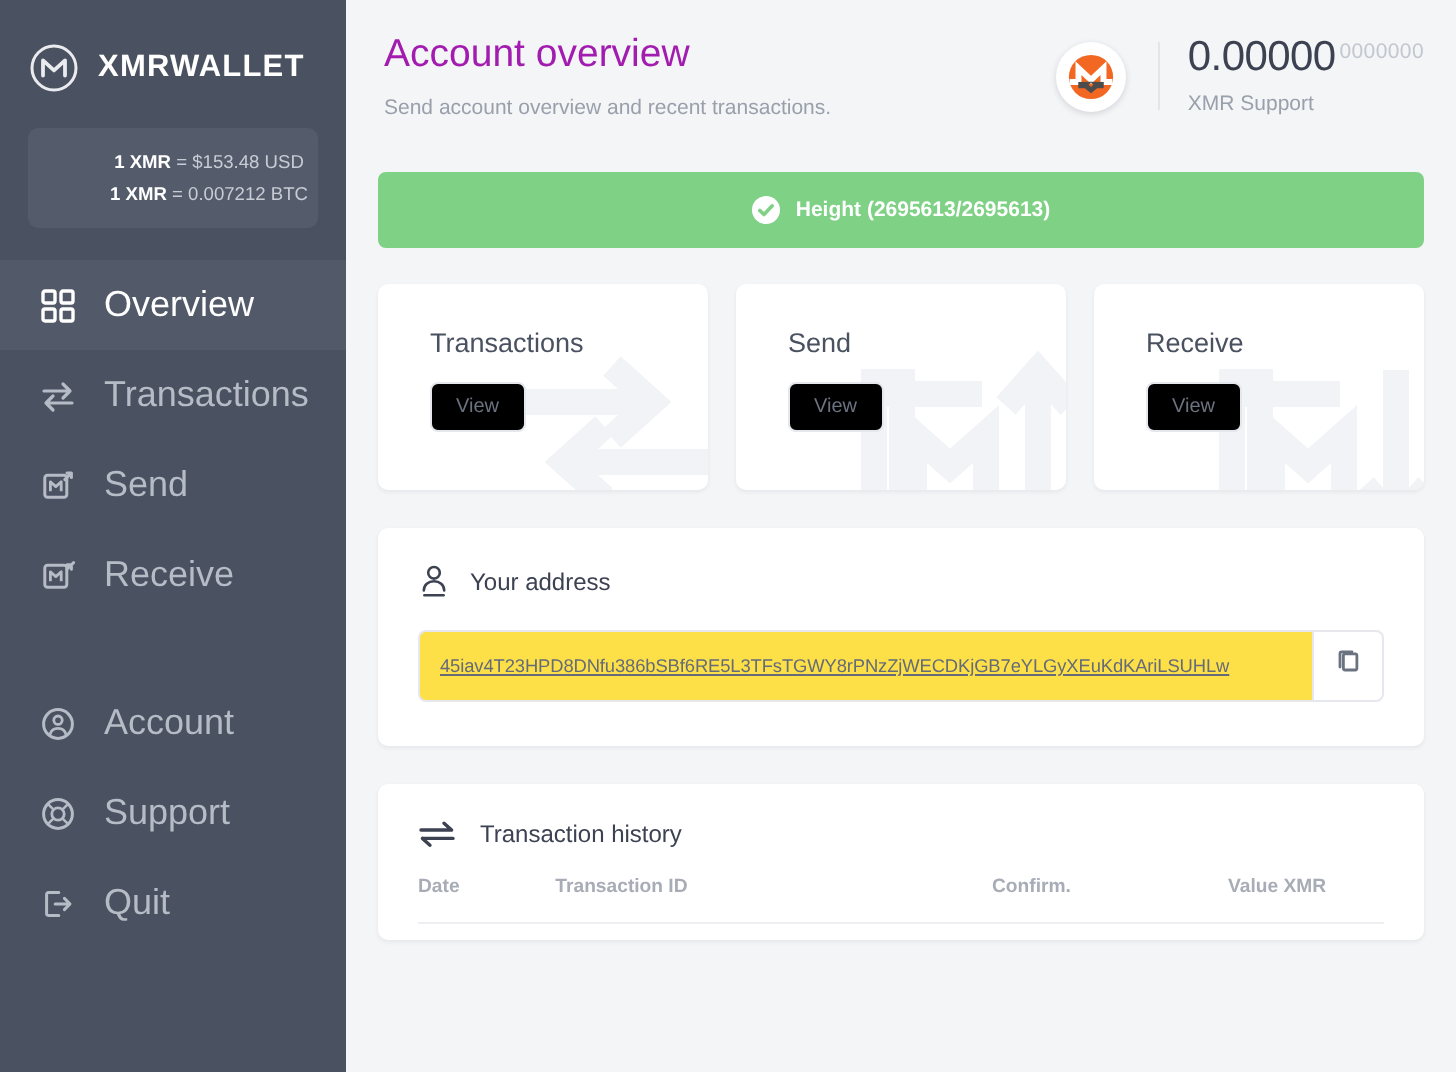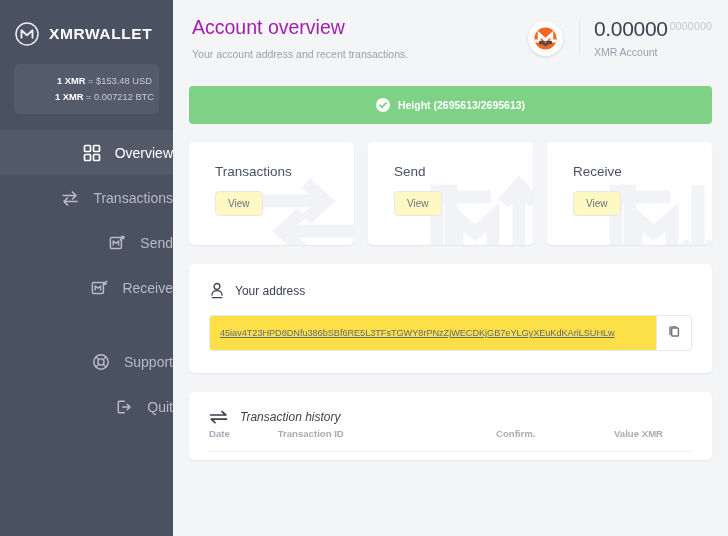--- a/index.html
+++ b/index.html
@@ -44,24 +44,24 @@
     line-height: 16px;
     white-space: nowrap;
   }
   .rate-line b { color: #ffffff; font-weight: bold; margin-left: 36px; }
 
   .nav { margin-top: 16px; }
   .nav-item {
     display: flex; align-items: center;
     gap: 14px;
     height: 45px;
+    padding-left: 20px;
     color: #b6bcc6;
-    font-size: 14px;
+    font-size: 18px;
     cursor: pointer;
-    justify-content: flex-end;
   }
   .nav-item.active {
     background: #525a69;
     color: #ffffff;
   }
   .nav-item .ico { width: 18px; height: 18px; flex: 0 0 18px; display: block; }
   .nav-gap { height: 29px; }
 
   
   .main {
@@ -141,21 +141,21 @@
   .card-title {
     position: relative;
     font-size: 13.5px;
     color: #4a5160;
     padding: 22px 0 0 26px;
   }
   .view-btn {
     position: relative;
     margin: 12px 0 0 26px;
     display: inline-block;
-    background: #fef9c3;
+    background: #000000;
     border: 1px solid #e4e7ec;
     border-radius: 4px;
     font-size: 10px;
     color: #6b7280;
     padding: 6px 12px;
     cursor: pointer;
     font-family: "Liberation Sans", sans-serif;
   }
 
   
@@ -193,21 +193,21 @@
     width: 36px; height: 36px;
     background: #ffffff;
     border: 1px solid #e6e8ee;
     border-radius: 0 4px 4px 0;
     display: flex; align-items: center; justify-content: center;
     cursor: pointer;
   }
 
   
   .panel-tx { padding-bottom: 8px; }
-  .tx-head { display: flex; align-items: center; gap: 12px; margin-bottom: 4px; font-style: italic; }
+  .tx-head { display: flex; align-items: center; gap: 12px; margin-bottom: 14px; }
   .tx-head .phico { width: 19px; height: 14px; flex: 0 0 19px; }
   .tx-table { width: 100%; border-collapse: collapse; }
   .tx-table th {
     font-size: 9.6px;
     color: #a7acb6;
     font-weight: bold;
     text-align: left;
     padding: 0 0 12px 0;
     border-bottom: 1px solid #edeff2;
   }
@@ -281,20 +281,30 @@
             <path d="M15.7 5.6V3.4h-2.2M13.5 5.6l3.3-3.3" fill="none" stroke="#b6bcc6" stroke-width="1.5" stroke-linecap="round" stroke-linejoin="round"></path>
             <rect x="2.4" y="3.6" width="11" height="11" rx="1.4" fill="none" stroke="#b6bcc6" stroke-width="1.5"></rect>
             <path d="M5.2 11.6V6.9l2.7 2.4 2.7-2.4v4.7" fill="none" stroke="#b6bcc6" stroke-width="1.4" stroke-linejoin="round"></path>
           </svg>
         </span>
         <span>Receive</span>
       </div>
 
       <div class="nav-gap"></div>
 
+      <div class="nav-item">
+        <span class="ico">
+          <svg viewBox="0 0 18 18" width="18" height="18">
+            <circle cx="9" cy="9" r="7.2" fill="none" stroke="#b6bcc6" stroke-width="1.5"></circle>
+            <circle cx="9" cy="7.1" r="2.1" fill="none" stroke="#b6bcc6" stroke-width="1.4"></circle>
+            <path d="M4.9 14.4c.6-2.1 2.2-3.2 4.1-3.2s3.5 1.1 4.1 3.2" fill="none" stroke="#b6bcc6" stroke-width="1.4" stroke-linecap="round"></path>
+          </svg>
+        </span>
+        <span>Account</span>
+      </div>
 
       <div class="nav-item">
         <span class="ico">
           <svg viewBox="0 0 18 18" width="18" height="18">
             <circle cx="9" cy="9" r="7.2" fill="none" stroke="#b6bcc6" stroke-width="1.5"></circle>
             <circle cx="9" cy="9" r="3.1" fill="none" stroke="#b6bcc6" stroke-width="1.4"></circle>
             <path d="M3.9 3.9 6.8 6.8M14.1 3.9 11.2 6.8M3.9 14.1l2.9-2.9M14.1 14.1l-2.9-2.9" stroke="#b6bcc6" stroke-width="1.3" stroke-linecap="round"></path>
           </svg>
         </span>
         <span>Support</span>
@@ -311,38 +321,38 @@
       </div>
 
     </nav>
   </aside>
 
   <section class="main">
 
     <div class="topbar">
       <div class="titles">
         <h1 class="page-title">Account overview</h1>
-        <div class="page-sub">Your account address and recent transactions.</div>
+        <div class="page-sub">Send account overview and recent transactions.</div>
       </div>
 
       <div class="balance-wrap">
         <div class="xmr-badge">
           <svg viewBox="0 0 26 26" width="25" height="25">
             <circle cx="13" cy="13" r="11.5" fill="#f26822"></circle>
             <path d="M1.9 15.6h4.6V8.4l6.5 6.1 6.5-6.1v7.2h4.6" fill="none" stroke="#ffffff" stroke-width="3.1"></path>
             <path d="M6.5 15.6v2.9h3.6L13 15.9l2.9 2.6h3.6v-2.9l-6.5-.1z" fill="#4c4c4c"></path>
             <path d="M6.5 15.6h3.6l2.9 2.6 2.9-2.6h3.6v3.3h-3.3L13 21.4l-3.2-2.5H6.5z" fill="#4c4c4c"></path>
           </svg>
         </div>
         <div class="vdiv"></div>
         <div>
           <div>
             <span class="bal-main">0.00000</span><span class="bal-frac">0000000</span>
           </div>
-          <div class="bal-label">XMR Account</div>
+          <div class="bal-label">XMR Support</div>
         </div>
       </div>
     </div>
 
     <div class="height-bar">
       <span class="check-c">
         <svg viewBox="0 0 14 14" width="14" height="14">
           <circle cx="7" cy="7" r="7" fill="#ffffff"></circle>
           <path d="M3.9 7.2 6 9.3l4.1-4.4" fill="none" stroke="#7fd186" stroke-width="1.8" stroke-linecap="round" stroke-linejoin="round"></path>
         </svg>

